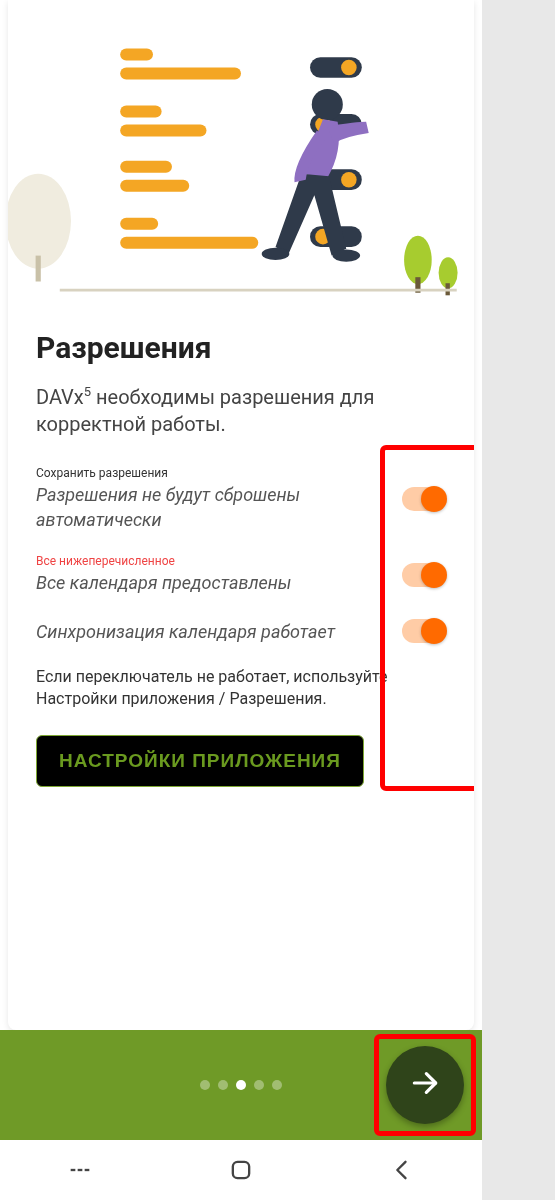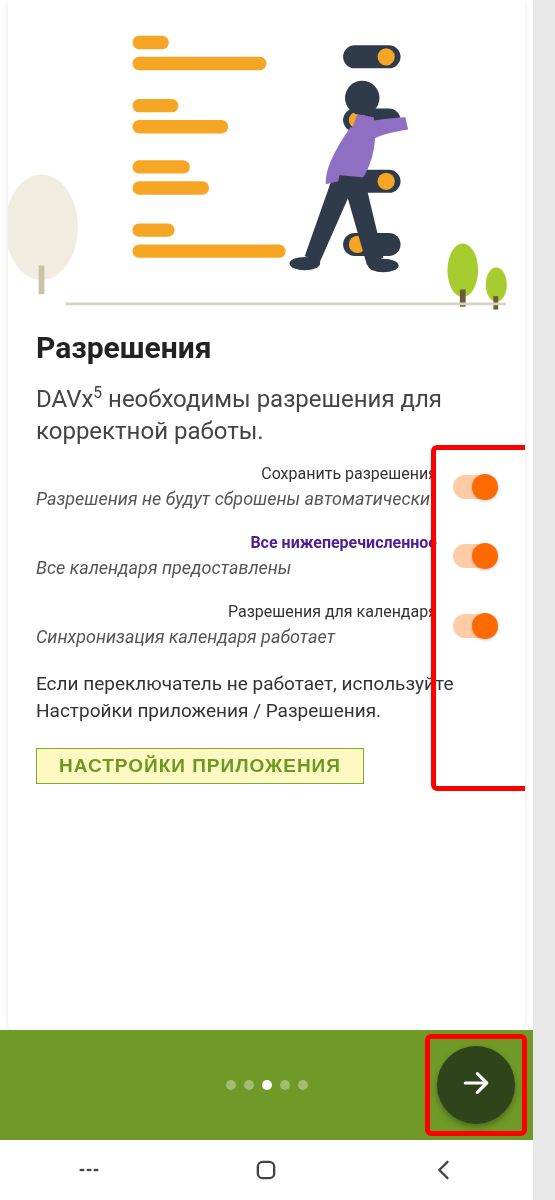--- a/index.html
+++ b/index.html
@@ -1,31 +1,31 @@
 <!DOCTYPE html>
 <html><head>
 <meta charset="utf-8">
 <style>
   * { box-sizing: border-box; margin: 0; padding: 0; }
   html, body { width: 555px; height: 1200px; font-family: -apple-system, Roboto, "Segoe UI", sans-serif; background: #e8e8e8; overflow: hidden; }
-  .screen { width: 533px; height: 1200px; display: flex; flex-direction: column; background: #fff; }
+  .screen { width: 482px; height: 1200px; display: flex; flex-direction: column; background: #fff; }
   .card { flex: 1; background: #fff; margin: 0 8px 0 8px; border-radius: 0 0 8px 8px; box-shadow: 0 2px 6px rgba(0,0,0,0.1); display: flex; flex-direction: column; overflow: hidden; }
   .illustration { height: 330px; position: relative; background: #fff; }
   .content { padding: 0 28px 24px 28px; flex: 1; }
   .title { font-size: 30px; font-weight: 700; color: #222; margin-bottom: 18px; }
-  .subtitle { font-size: 24px; color: #444; line-height: 1.35; margin-bottom: 16px; }
+  .subtitle { font-size: 20px; color: #444; line-height: 1.35; margin-bottom: 28px; }
   .perm-row { display: flex; align-items: center; margin-bottom: 22px; }
   .perm-text { flex: 1; padding-right: 16px; }
-  .perm-title { font-size: 16px; color: #333; line-height: 1.3; text-align: right; }
-  .perm-title.bold { font-weight: 700; color: #4c1d95; }
+  .perm-title { font-size: 12px; color: #333; line-height: 1.3; }
+  .perm-title.bold { font-weight: 400; color: #ef4444; }
   .perm-desc { font-size: 18px; color: #555; line-height: 1.35; margin-top: 2px; font-style: italic; }
   .switch { width: 44px; height: 24px; border-radius: 12px; background: rgba(255,110,0,0.35); position: relative; flex: 0 0 44px; }
   .switch-knob { width: 26px; height: 26px; border-radius: 50%; background: #ff6a00; position: absolute; top: -1px; right: -1px; box-shadow: 0 1px 3px rgba(0,0,0,0.25); }
-  .info-text { font-size: 19px; color: #333; line-height: 1.4; margin-bottom: 24px; }
-  .app-settings-btn { display: inline-block; border: 1.5px solid #7fa834; color: #6a9a1f; font-size: 19px; letter-spacing: 1px; font-weight: 600; padding: 6px 22px; border-radius: 0; background: #fef9c3; }
+  .info-text { font-size: 16px; color: #333; line-height: 1.4; margin-bottom: 24px; }
+  .app-settings-btn { display: inline-block; border: 1.5px solid #7fa834; color: #6a9a1f; font-size: 19px; letter-spacing: 1px; font-weight: 600; padding: 14px 22px; border-radius: 6px; background: #000000; }
   .highlight-toggles { position: absolute; border: 5px solid #ff0000; border-radius: 6px; pointer-events: none; }
   .highlight-fab { position: absolute; border: 5px solid #ff0000; border-radius: 6px; pointer-events: none; }
   .bottom-bar { height: 110px; background: #6f9a27; position: relative; display: flex; align-items: center; justify-content: center; }
   .dots { display: flex; gap: 8px; }
   .dot { width: 10px; height: 10px; border-radius: 50%; background: rgba(255,255,255,0.35); }
   .dot.active { background: #fff; }
   .fab { position: absolute; right: 18px; top: 50%; transform: translateY(-50%); width: 78px; height: 78px; border-radius: 50%; background: #2f441a; display: flex; align-items: center; justify-content: center; box-shadow: 0 3px 6px rgba(0,0,0,0.3); }
   .fab svg { width: 32px; height: 32px; }
   .nav-bar { height: 60px; background: #fff; display: flex; align-items: center; justify-content: space-around; }
   .nav-bar svg, .nav-ico { width: 28px; height: 28px; }
@@ -108,21 +108,20 @@
             <div class="perm-text">
               <div class="perm-title bold">Все нижеперечисленное</div>
               <div class="perm-desc">Все календаря предоставлены</div>
             </div>
             <div class="switch">
               <div class="switch-knob"></div>
             </div>
           </div>
           <div class="perm-row">
             <div class="perm-text">
-              <div class="perm-title">Разрешения для календаря</div>
               <div class="perm-desc">Синхронизация календаря работает</div>
             </div>
             <div class="switch">
               <div class="switch-knob"></div>
             </div>
           </div>
         </div>
 
       <p class="info-text">Если переключатель не работает, используйте Настройки приложения / Разрешения.</p>
 

